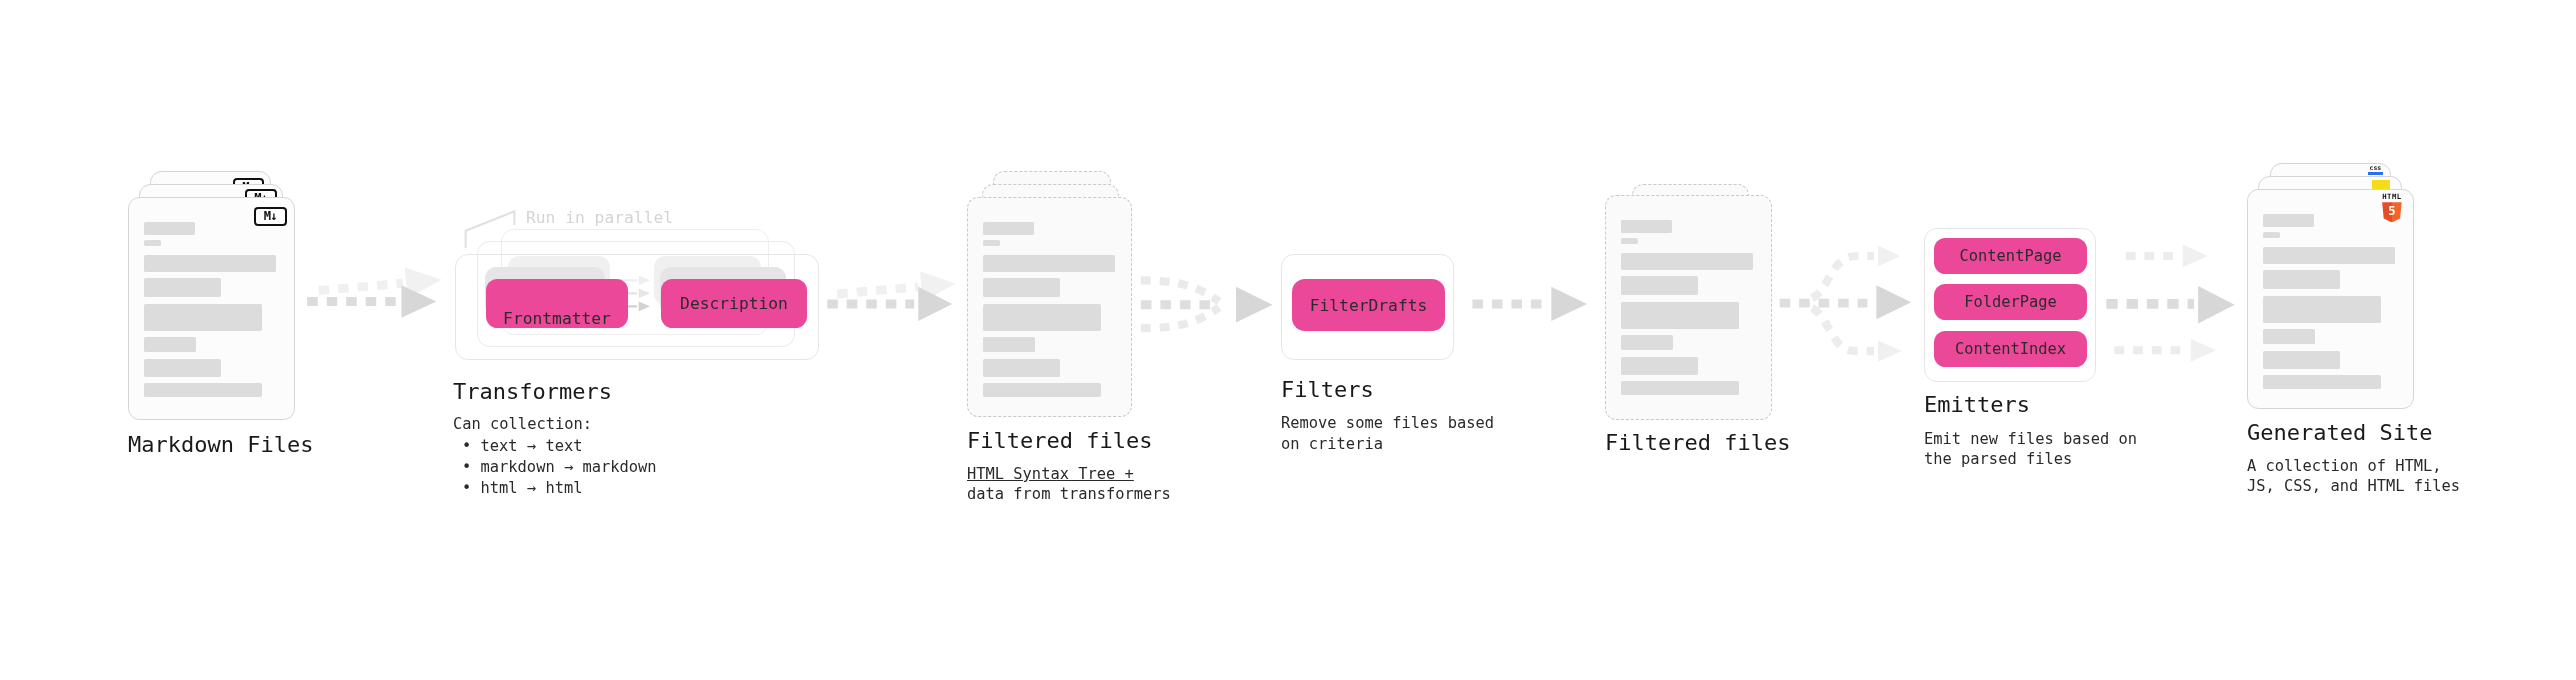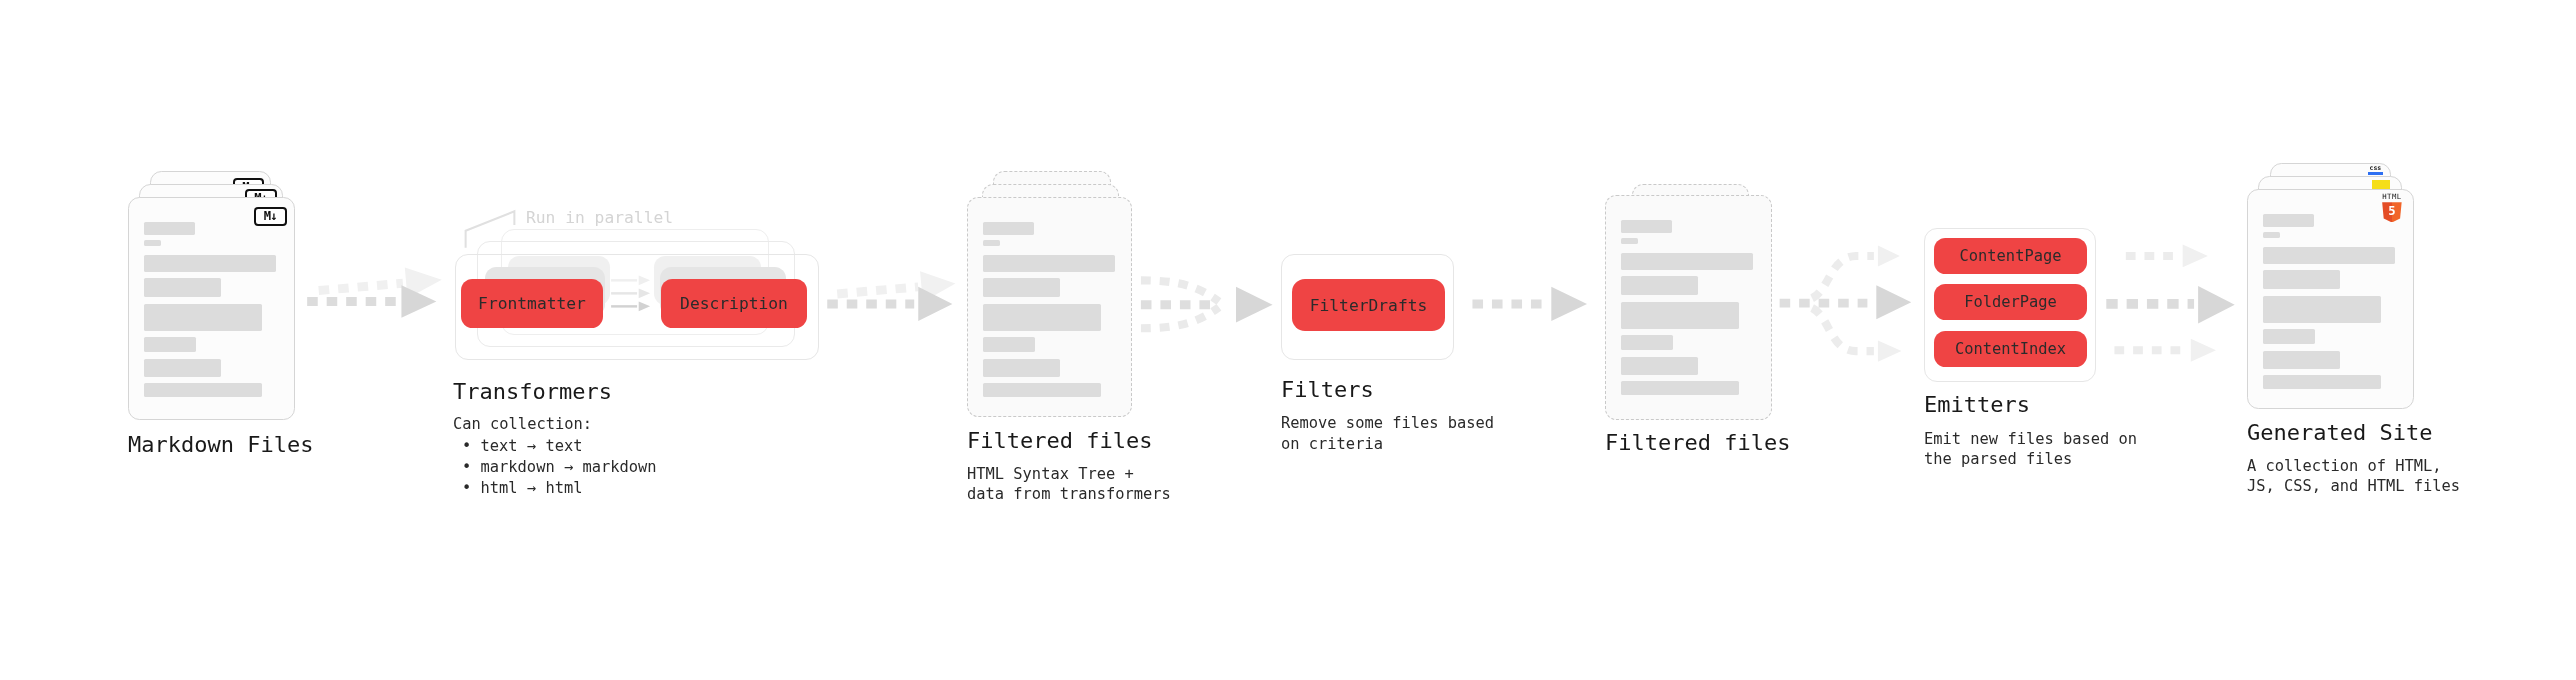--- a/index.html
+++ b/index.html
@@ -14,36 +14,36 @@
   }
   .file-card.dashed{background:#fafafa;border:1.6px dashed #c9c9c9;}
   .skeleton-line{position:absolute;background:#dcdcdc;border-radius:1.6px;}
   .md-badge{
     position:absolute;background:#ffffff;border:2px solid #101010;border-radius:4.1px;
     color:#101010;font-weight:bold;font-size:12.2px;line-height:14.6px;text-align:center;
     letter-spacing:-0.8px;box-sizing:border-box;
   }
   
   .html5-logo{position:absolute;width:21px;text-align:center;}
-  .html5-word{font-size:7.3px;font-weight:normal;color:#111;letter-spacing:0.4px;line-height:8.1px;}
+  .html5-word{font-size:7.3px;font-weight:bold;color:#111;letter-spacing:0.4px;line-height:8.1px;}
   .html5-shield{
     width:19.5px;height:20.3px;margin:0.8px auto 0;background:linear-gradient(90deg,#e44d26 50%,#f16529 50%);
     clip-path:polygon(0 0,100% 0,92% 80%,50% 100%,8% 80%);
     color:#ffffff;font-size:12.2px;font-weight:bold;line-height:19.5px;text-align:center;
   }
   .js-badge{position:absolute;background:#f5de19;}
   .css-badge{position:absolute;width:16.3px;text-align:center;}
   .css-word{font-size:6.5px;font-weight:bold;color:#1b1b1b;line-height:5.7px;}
   .css-bar{width:14.6px;height:3.3px;background:#2d6ff2;margin:0.8px auto 0;}
   
   .frame{position:absolute;border:1.6px solid #e6e6e6;border-radius:13px;box-sizing:border-box;background:transparent;}
   .frame.lighter{border-color:#eaeaea;}
   .frame.lightest{border-color:#eeeeee;}
   .pill{
-    position:absolute;background:#ef4444;border-radius:11.4px;display:flex;align-items:center;
+    position:absolute;background:#ec4899;border-radius:11.4px;display:flex;align-items:center;
     justify-content:center;color:#2b2b2b;font-size:16.3px;box-sizing:border-box;
   }
   .pill.echo1{background:#e5e5e5;}
   .pill.echo2{background:#f0f0f0;}
   
   .stage-title{position:absolute;font-size:22px;color:#191919;white-space:nowrap;}
   .note-line{position:absolute;font-size:15.4px;color:#2a2a2a;white-space:nowrap;}
   .annotation{position:absolute;font-size:16.3px;color:#d4d4d4;white-space:nowrap;}
   svg{position:absolute;left:0;top:0;}
 </style>
@@ -139,21 +139,21 @@
 
   <div>
     <div class="annotation" style="left:526px;top:208px;">Run in parallel</div>
     <div class="frame lightest" style="left:501px;top:229px;width:268px;height:106px;z-index:1;"></div>
     <div class="pill echo2" style="left:508px;top:256px;width:102px;height:49px;z-index:1;"></div>
     <div class="pill echo2" style="left:654px;top:256px;width:107px;height:49px;z-index:1;"></div>
     <div class="frame lighter" style="left:477px;top:241px;width:318px;height:106px;z-index:2;"></div>
     <div class="pill echo1" style="left:485px;top:267px;width:120px;height:49px;z-index:2;"></div>
     <div class="pill echo1" style="left:660px;top:267px;width:126px;height:49px;z-index:2;"></div>
     <div class="frame" style="left:455px;top:254px;width:364px;height:106px;z-index:3;"></div>
-    <div class="pill" style="left:461px;top:279px;width:142px;height:49px;z-index:4;">
+    <div class="pill" style="left:486px;top:279px;width:142px;height:49px;z-index:4;align-items:flex-end;">
       <span>Frontmatter</span>
     </div>
     <div class="pill" style="left:661px;top:279px;width:146px;height:49px;z-index:4;">
       <span>Description</span>
     </div>
     <div class="stage-title" style="left:453px;top:379px;">Transformers</div>
     <div class="note-line" style="left:453px;top:415px;">Can collection:</div>
     <div class="note-line" style="left:462px;top:437px;">• text → text</div>
     <div class="note-line" style="left:462px;top:458px;">• markdown → markdown</div>
     <div class="note-line" style="left:462px;top:479px;">• html → html</div>
@@ -168,21 +168,21 @@
           <div class="skeleton-line" style="left: 14.6px; top: 42px; width: 17px; height: 5.7px;"></div>
           <div class="skeleton-line" style="left: 14.6px; top: 57px; width: 132px; height: 17px;"></div>
           <div class="skeleton-line" style="left: 14.6px; top: 80px; width: 77px; height: 18.7px;"></div>
           <div class="skeleton-line" style="left: 14.6px; top: 106px; width: 118px; height: 27px;"></div>
           <div class="skeleton-line" style="left: 14.6px; top: 139px; width: 52px; height: 15.4px;"></div>
           <div class="skeleton-line" style="left: 14.6px; top: 161px; width: 77px; height: 18px;"></div>
           <div class="skeleton-line" style="left: 14.6px; top: 185px; width: 118px; height: 14px;"></div>
         </div>
     </div>
     <div class="stage-title" style="left:967px;top:428px;">Filtered files</div>
-    <div class="note-line" style="left:967px;top:465px;">HTML Syntax Tree +</div>
+    <div class="note-line" style="left:967px;top:465px;text-decoration:underline;">HTML Syntax Tree +</div>
     <div class="note-line" style="left:967px;top:485px;">data from transformers</div>
   </div>
 
   <div>
     <div class="frame" style="left:1281px;top:254px;width:173px;height:106px;"></div>
     <div class="pill" style="left:1292px;top:279px;width:153px;height:52px;border-radius:13px;">
       <span>FilterDrafts</span>
     </div>
     <div class="stage-title" style="left:1281px;top:377px;">Filters</div>
     <div class="note-line" style="left:1281px;top:414px;">Remove some files based</div>

